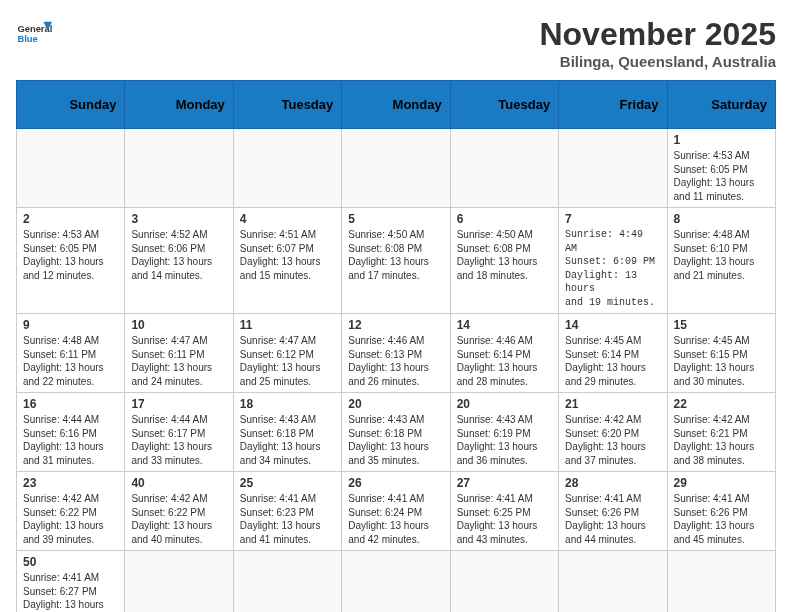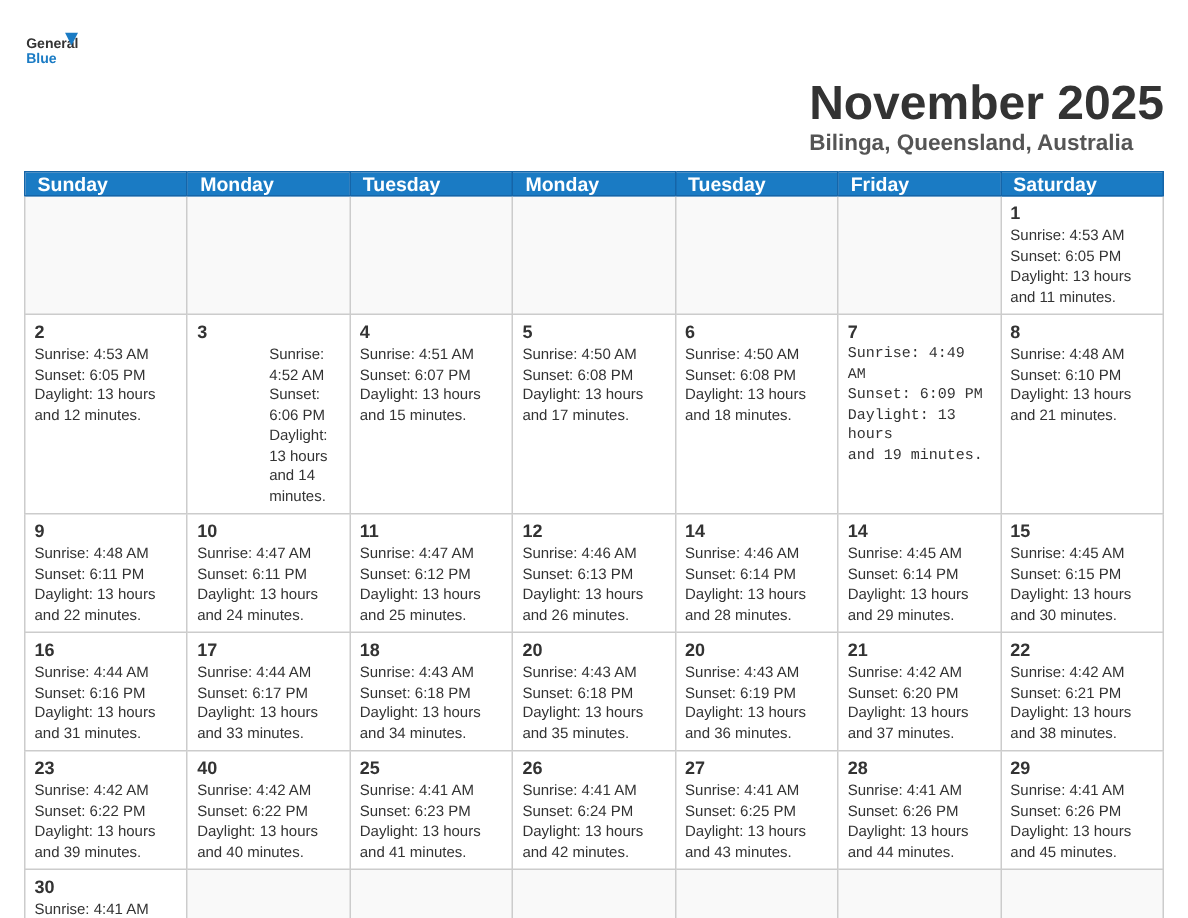--- a/index.html
+++ b/index.html
@@ -19,45 +19,44 @@
     .logo {
       display: flex;
       align-items: center;
       gap: 4px;
     }
     .logo-icon {
       width: 36px;
       height: 36px;
     }
     .title-area {
-      text-align: left;
-      margin-top: 34px;
+      text-align: right;
     }
     .month-title {
       font-size: 32px;
       font-weight: bold;
       color: #333;
     }
     .location-title {
       font-size: 15px;
       color: #555;
       font-weight: bold;
     }
     .calendar {
       width: 100%;
       border-collapse: collapse;
       border: 1px solid #ccc;
     }
     .calendar th {
       background-color: #1a7bc4;
-      color: #ffffff;
+      color: #000000;
       font-size: 13px;
       font-weight: bold;
-      padding: 0 8px;
-      text-align: left;
+      padding: 16px 8px;
+      text-align: right;
       border: 1px solid #1565a8;
     }
     .calendar td {
       width: calc(100% / 7);
       vertical-align: top;
       padding: 4px 6px;
       border: 1px solid #ccc;
       font-size: 10.5px;
       color: #333;
       min-height: 70px;
@@ -125,21 +124,21 @@
       <tr>
         <td>
           <div class="day-num">2</div>
           <div class="day-info" style="white-space: pre-line;">Sunrise: 4:53 AM
 Sunset: 6:05 PM
 Daylight: 13 hours
 and 12 minutes.</div>
         </td>
         <td>
           <div class="day-num">3</div>
-          <div class="day-info" style="white-space: pre-line; margin-left: 48px;">Sunrise: 4:52 AM
+          <div class="day-info" style="white-space: pre-line;">Sunrise: 4:52 AM
 Sunset: 6:06 PM
 Daylight: 13 hours
 and 14 minutes.</div>
         </td>
         <td>
           <div class="day-num">4</div>
           <div class="day-info" style="white-space: pre-line;">Sunrise: 4:51 AM
 Sunset: 6:07 PM
 Daylight: 13 hours
 and 15 minutes.</div>
@@ -321,21 +320,21 @@
         <td>
           <div class="day-num">29</div>
           <div class="day-info" style="white-space: pre-line;">Sunrise: 4:41 AM
 Sunset: 6:26 PM
 Daylight: 13 hours
 and 45 minutes.</div>
         </td>
       </tr>
       <tr>
         <td>
-          <div class="day-num">30</div>
+          <div class="day-num">50</div>
           <div class="day-info" style="white-space: pre-line;">Sunrise: 4:41 AM
 Sunset: 6:27 PM
 Daylight: 13 hours
 and 46 minutes.</div>
         </td>
         <td class="empty-cell"></td>
         <td class="empty-cell"></td>
         <td class="empty-cell"></td>
         <td class="empty-cell"></td>
         <td class="empty-cell"></td>

